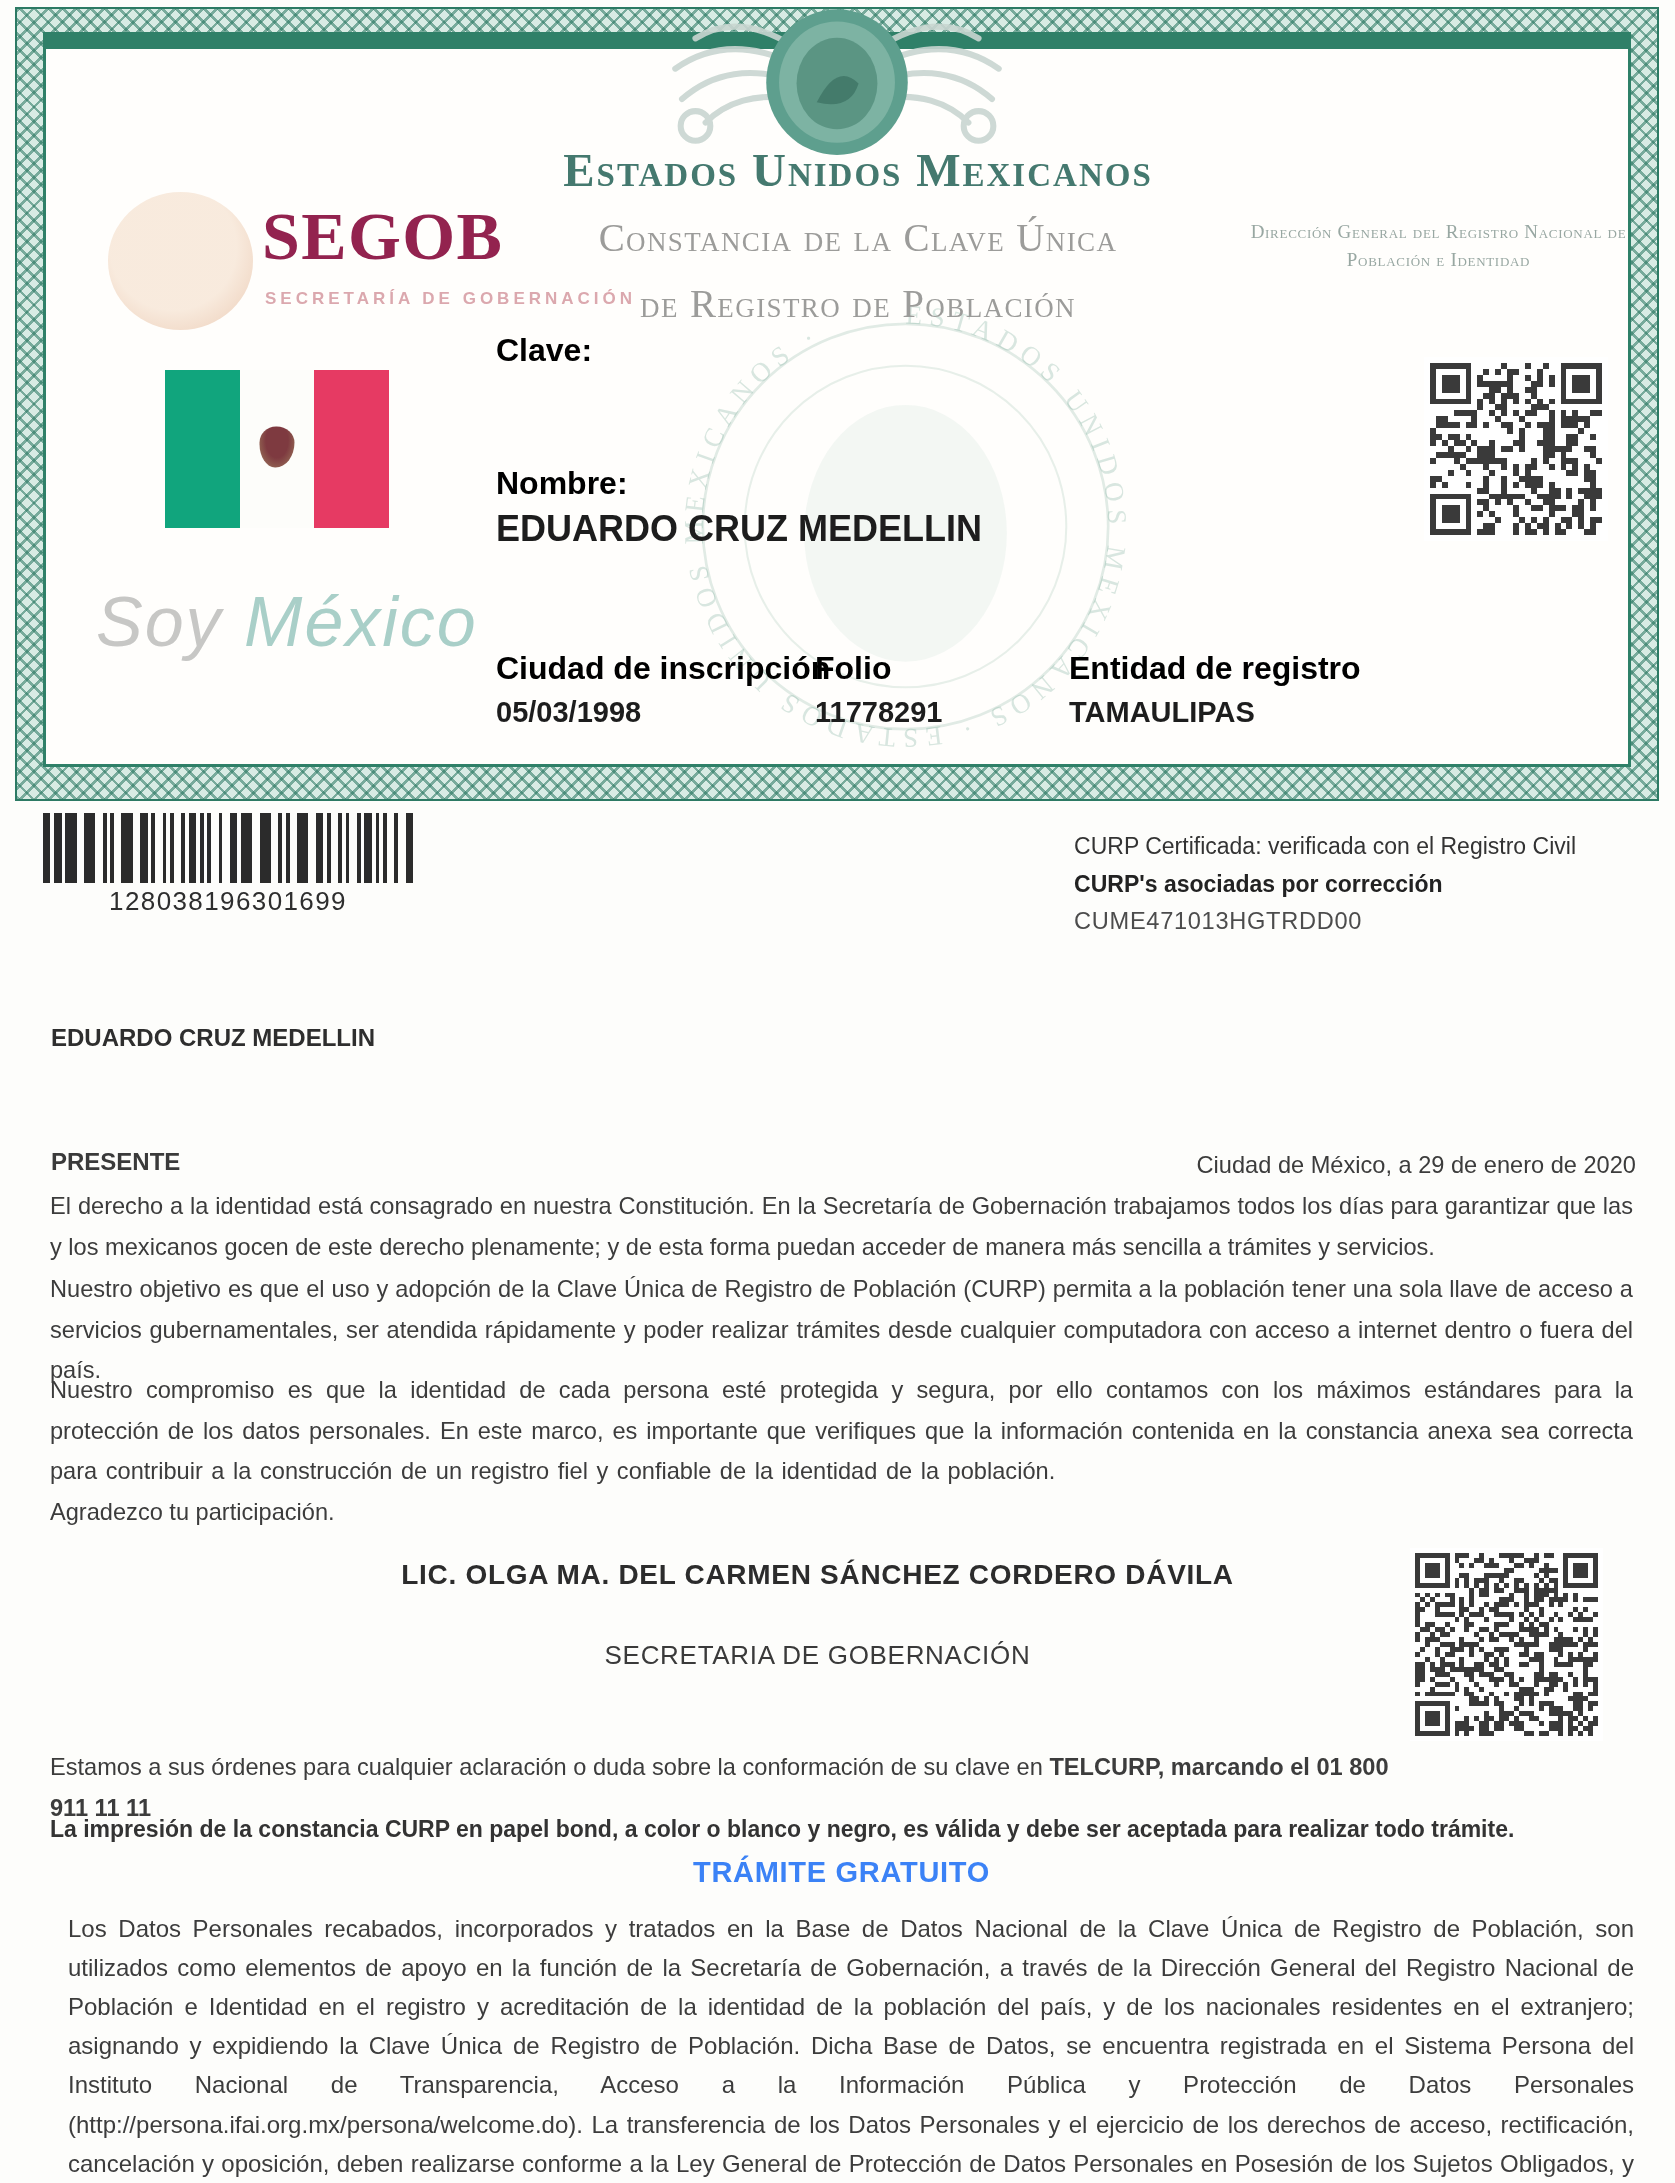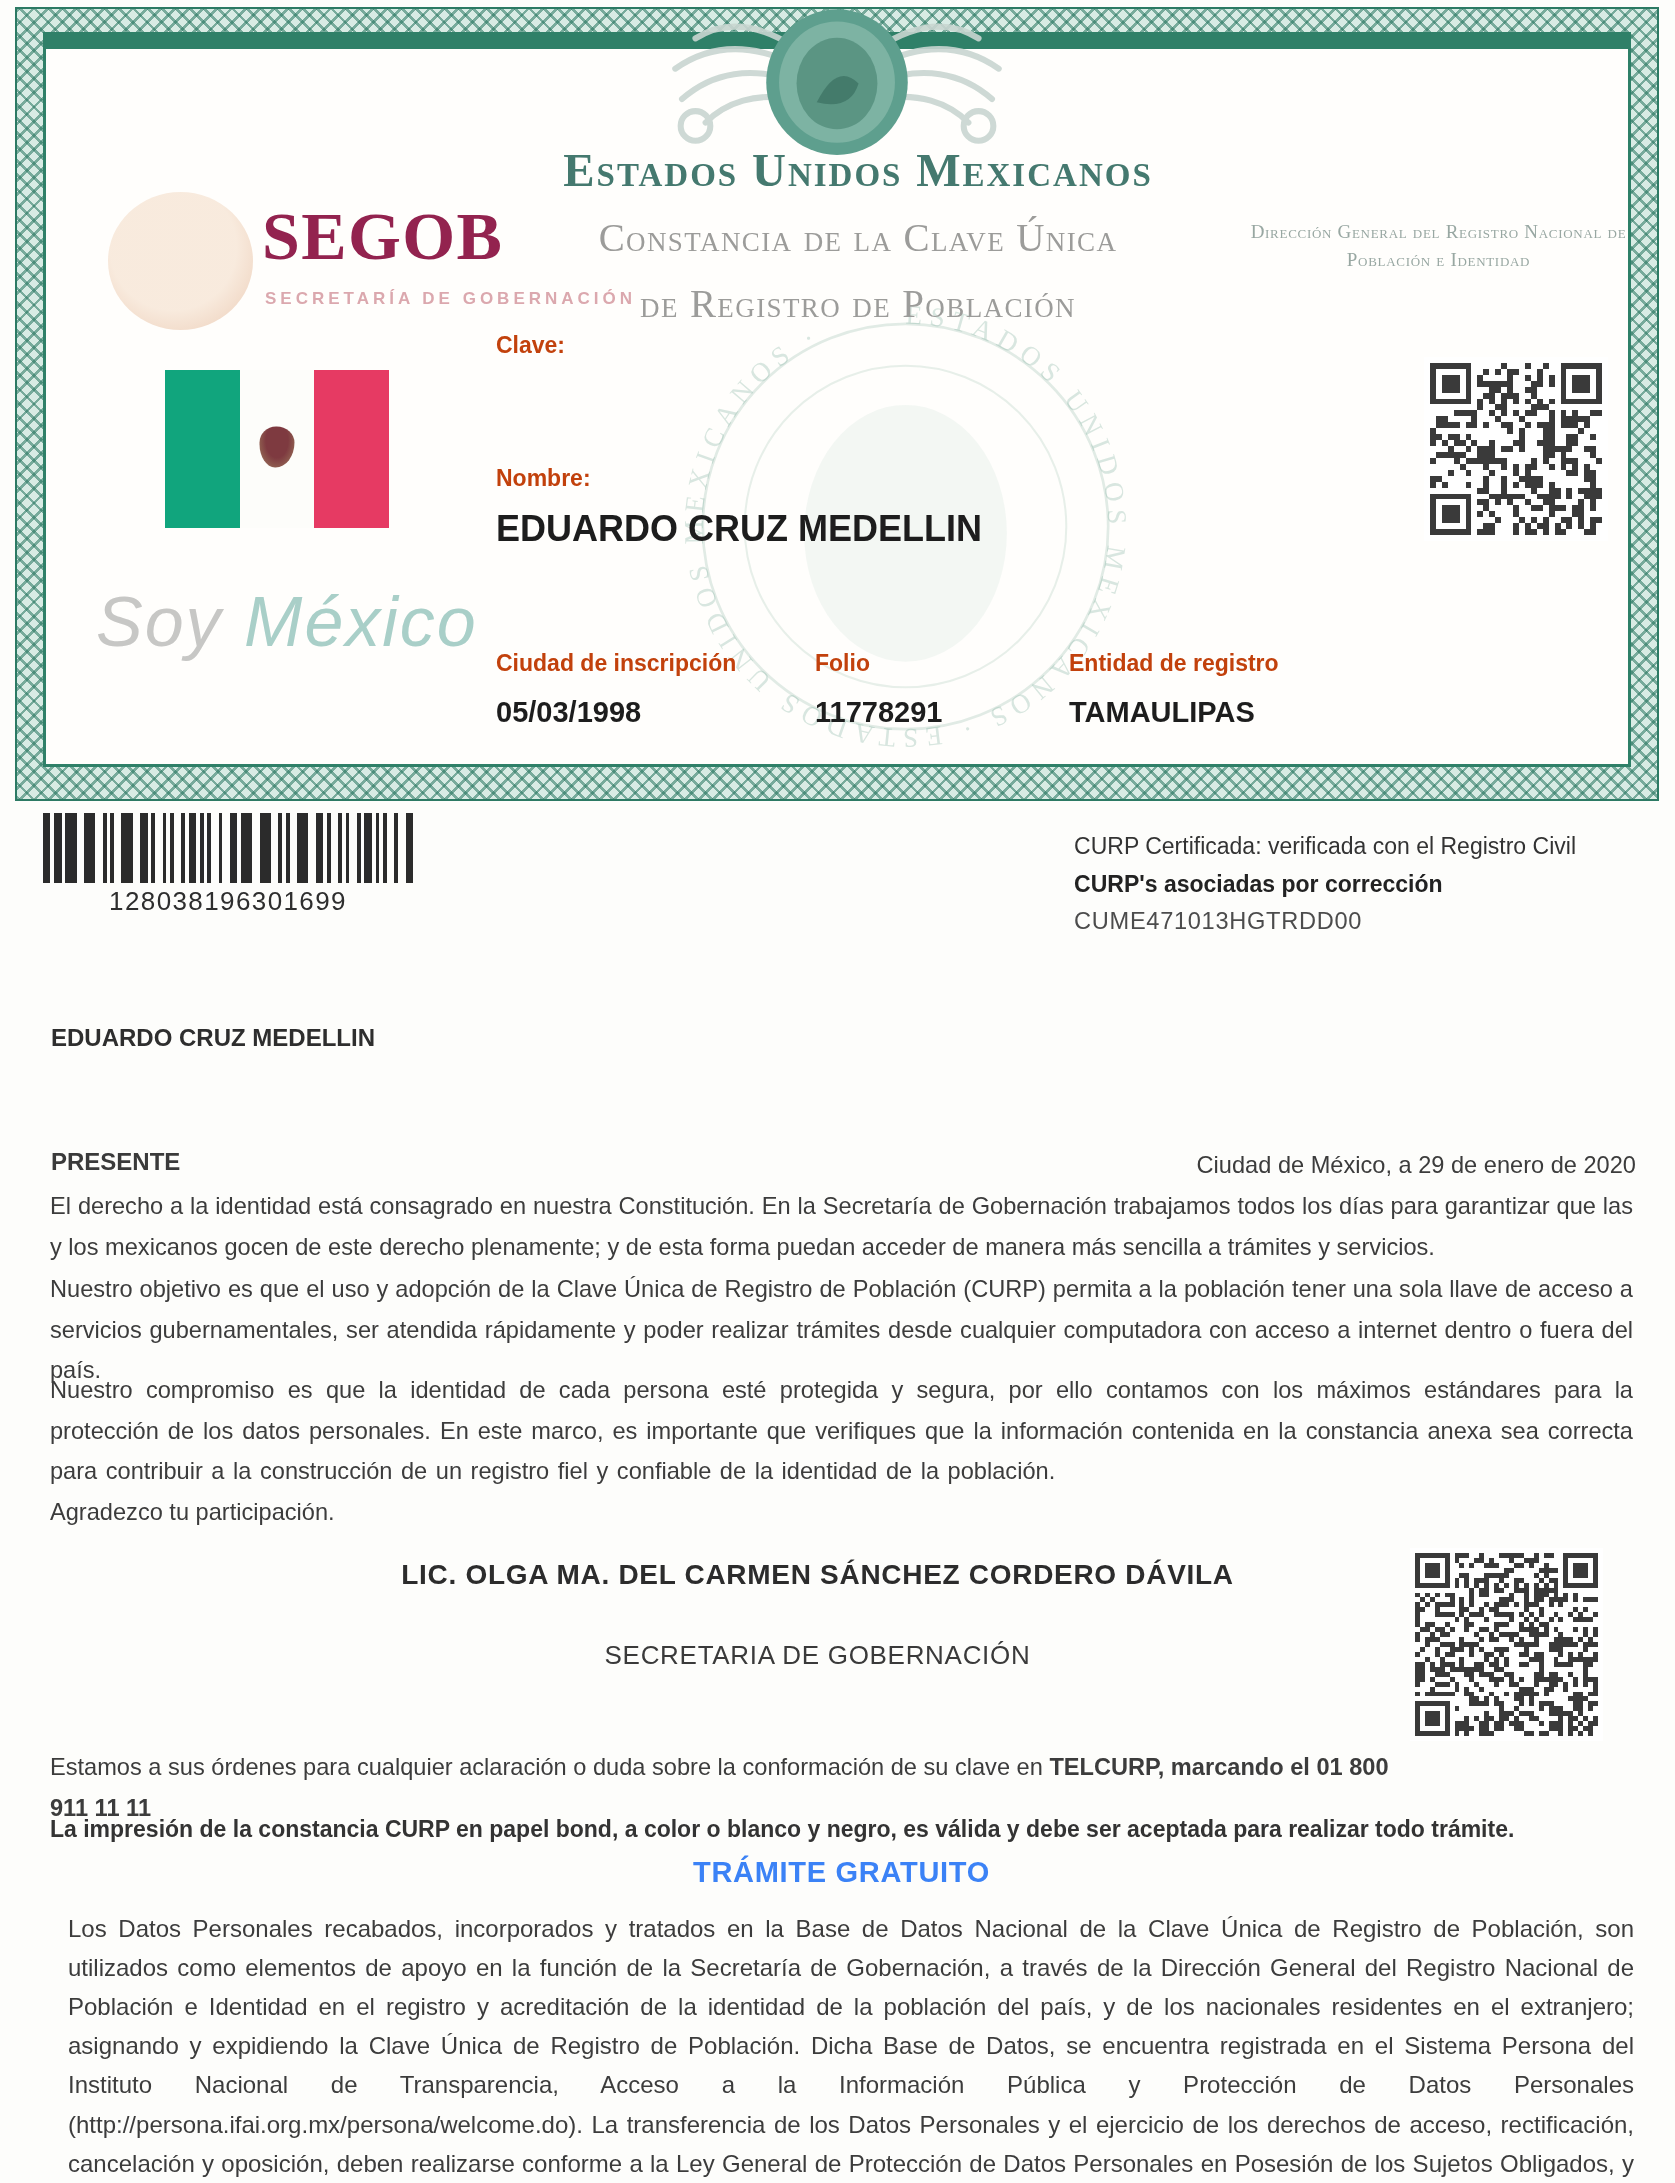--- a/index.html
+++ b/index.html
@@ -50,21 +50,21 @@
       font-family:"Liberation Serif",serif;font-variant:small-caps;font-weight:500;
       font-size:39px;color:#9c9c9a;letter-spacing:1.4px;white-space:nowrap;}
   .cert-sub.l1{top:215px;}
   .cert-sub.l2{top:265px;margin-top:16px;}
 
   .dgrnpi{position:absolute;left:1236px;top:218px;width:405px;text-align:center;z-index:2;
       font-family:"Liberation Serif",serif;font-variant:small-caps;font-weight:500;
       font-size:19px;line-height:1.45;color:#98a7a2;letter-spacing:0.7px;}
 
   
-  .f-label{position:absolute;z-index:2;font-weight:bold;font-size:23px;color:#c2410c;}
+  .f-label{position:absolute;z-index:2;font-weight:bold;font-size:32px;color:#000000;}
   .f-value{position:absolute;z-index:2;font-weight:bold;color:#1d1d1d;white-space:nowrap;}
   .clave-label{left:496px;top:332px;}
   .clave-value{left:496px;top:370px;font-size:42px;letter-spacing:0.7px;}
   .nombre-label{left:496px;top:465px;}
   .nombre-value{left:496px;top:508px;font-size:36px;}
   .fecha-label{left:496px;top:650px;}
   .folio-label{left:815px;top:650px;}
   .entidad-label{left:1069px;top:650px;}
   .fecha-value{left:496px;top:696px;font-size:29px;}
   .folio-value{left:815px;top:696px;font-size:29px;}

